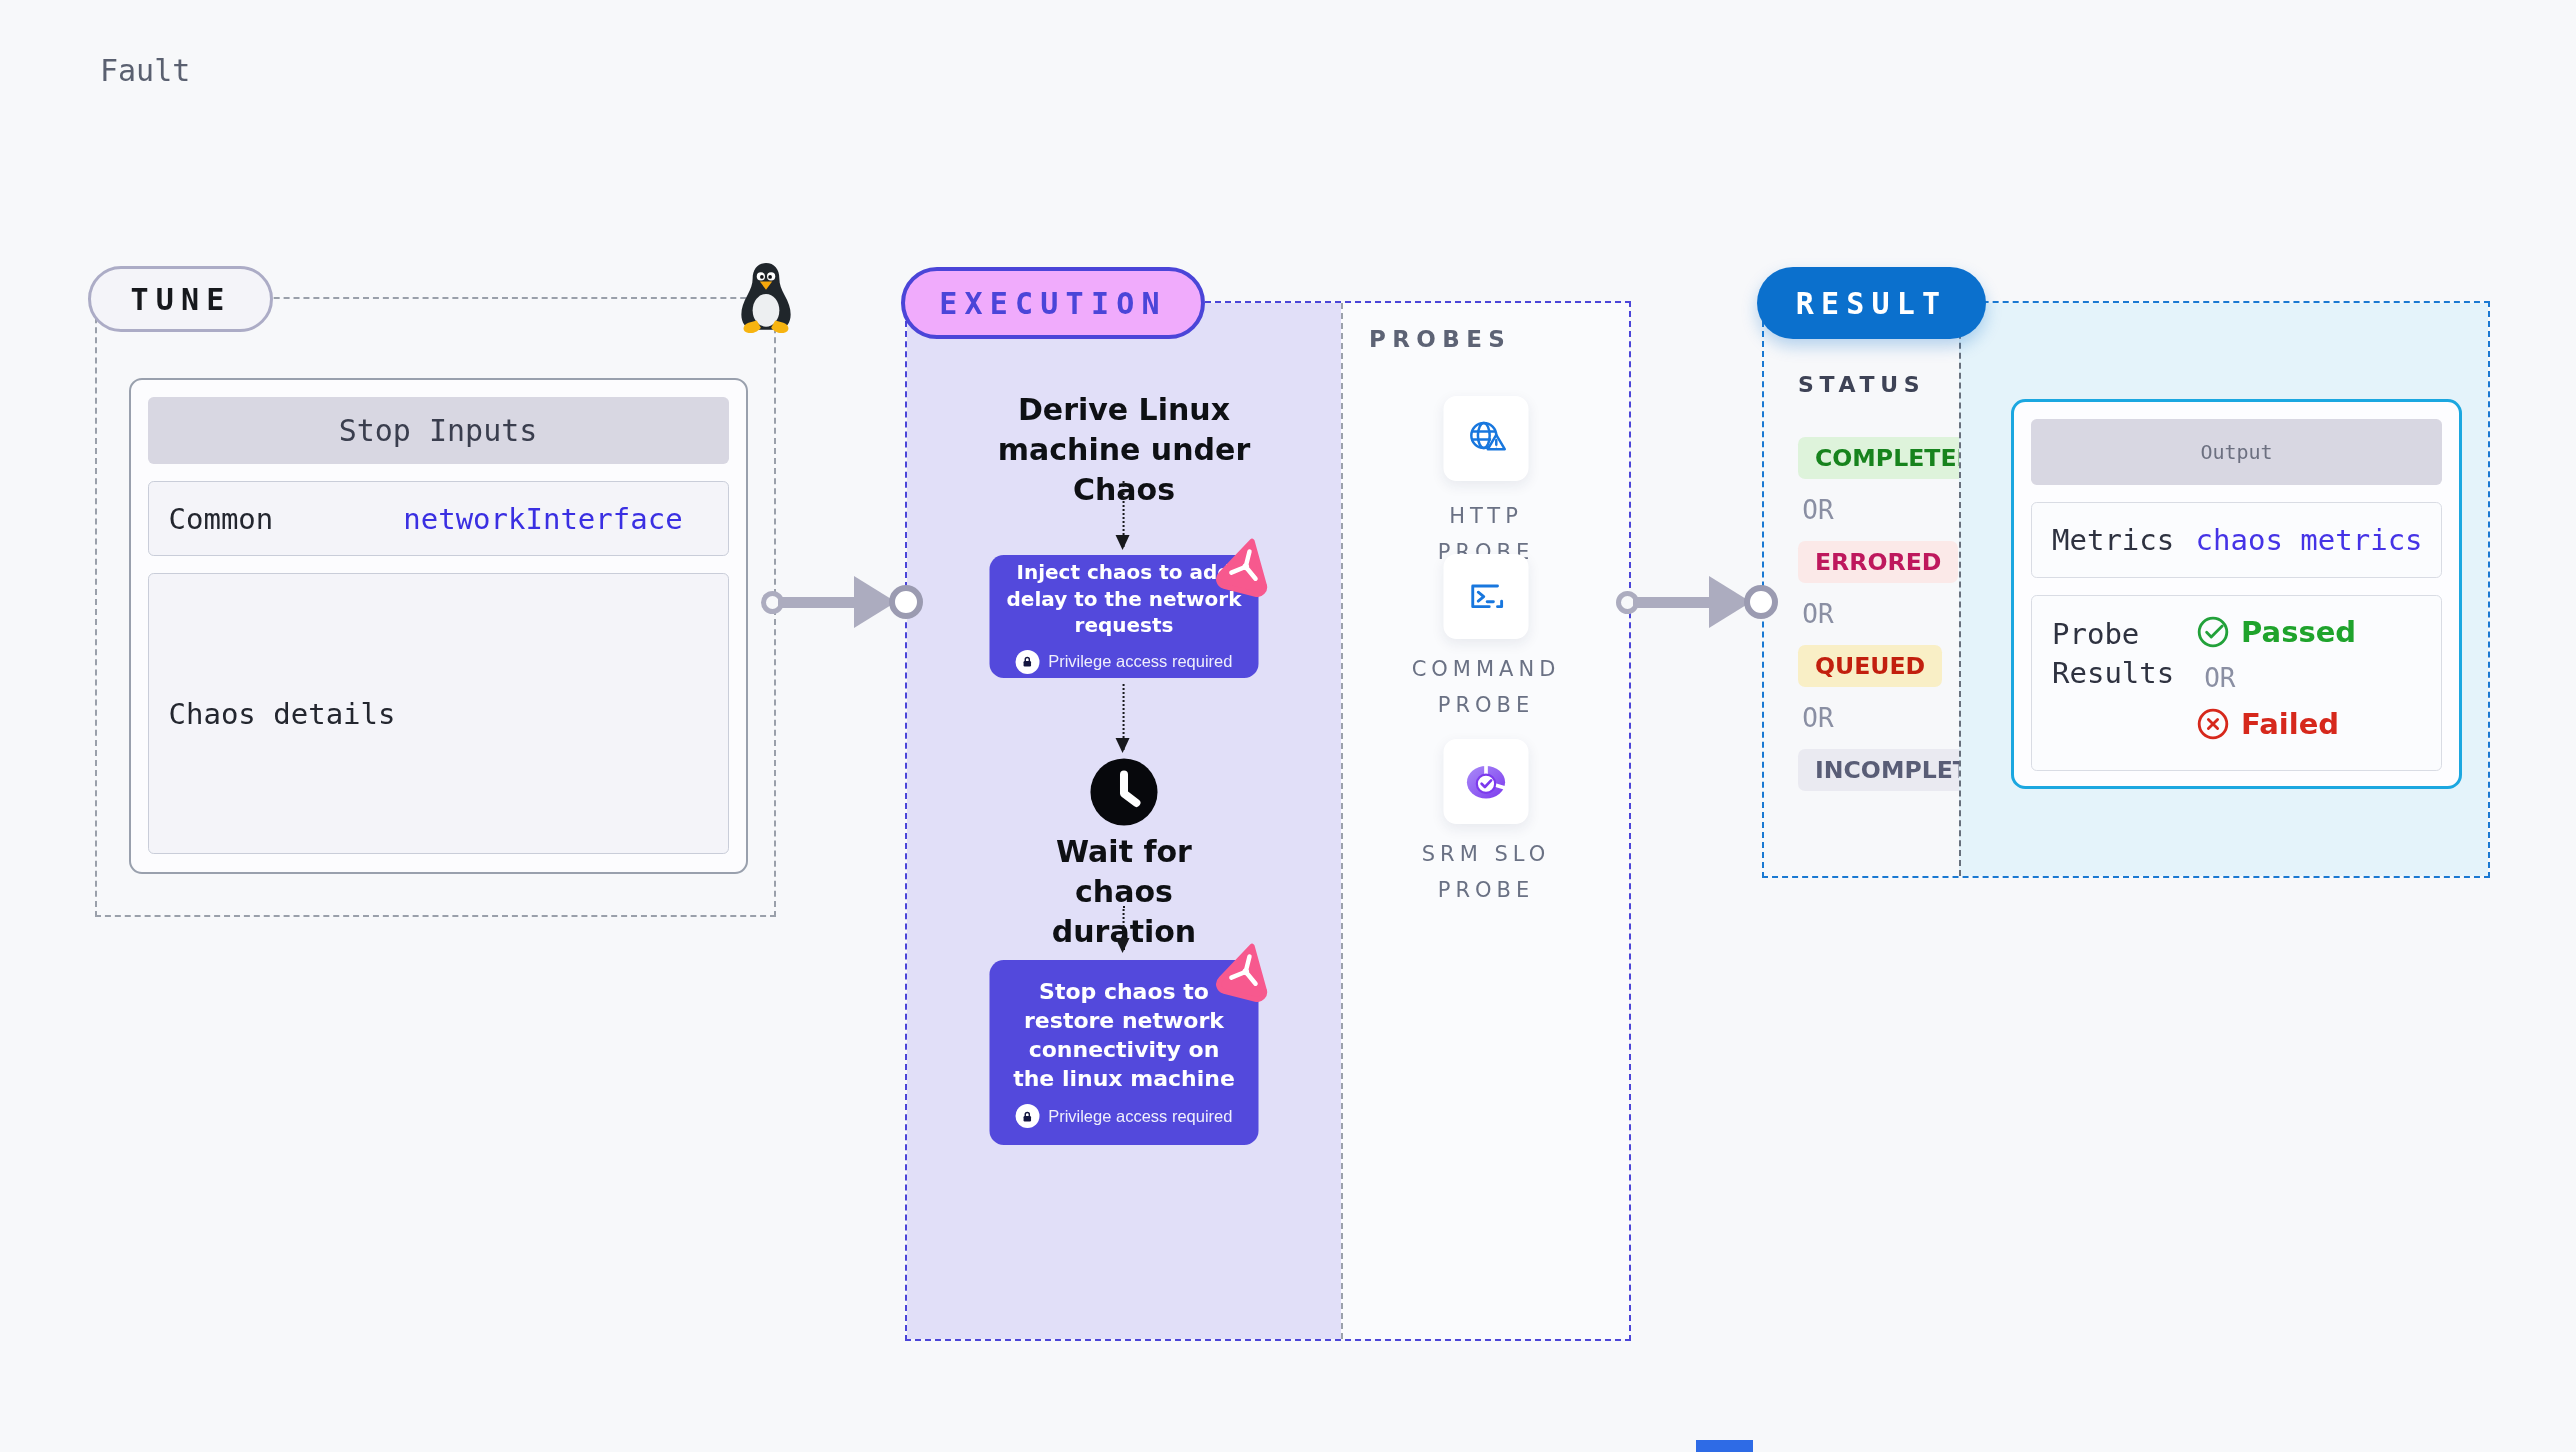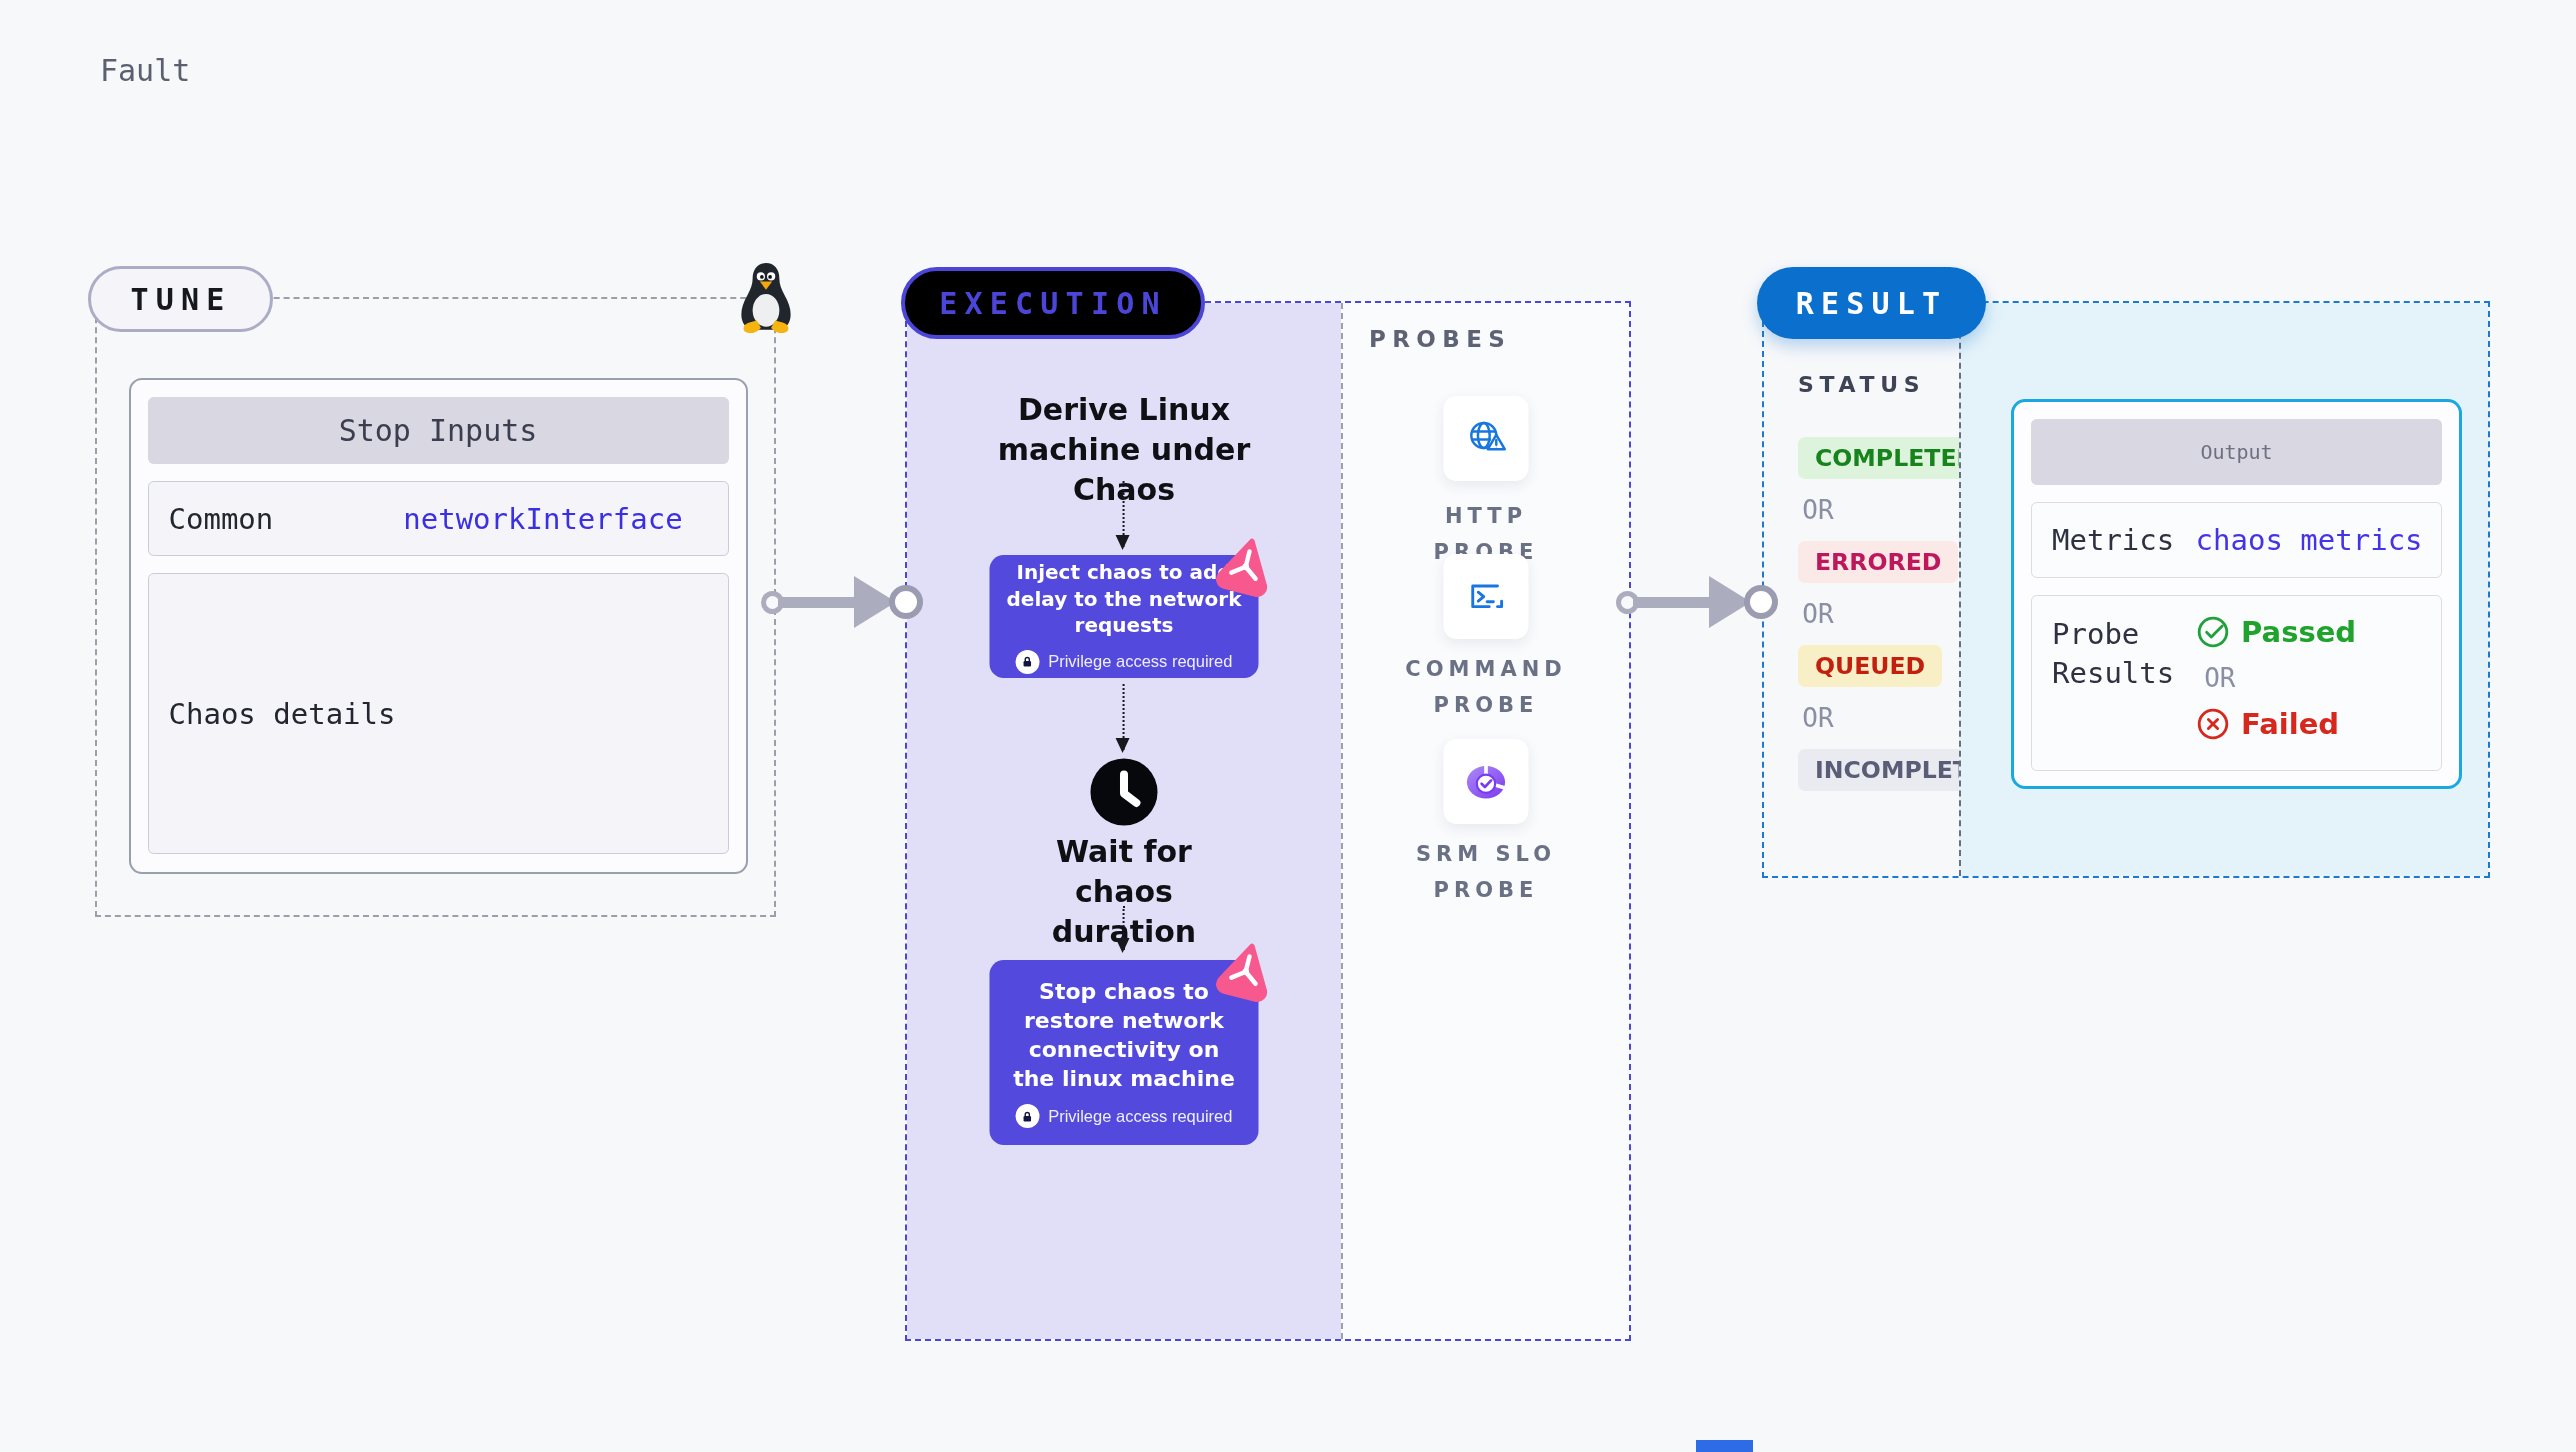--- a/index.html
+++ b/index.html
@@ -11,21 +11,21 @@
   
   .fault-eyebrow { left:100px; top:53px; font-family:"DejaVu Sans Mono",monospace; font-size:30px; color:#5A6070; }
   .title-row { left:105px; top:109px; display:flex; align-items:center; gap:27px; }
   .page-title { font-size:44px; font-weight:bold; color:#0C0E12; letter-spacing:-0.7px; }
 
   
   .pill { position:absolute; display:flex; align-items:center; justify-content:center;
           border-radius:50px; font-family:"DejaVu Sans Mono",monospace; font-weight:bold;
           font-size:30px; letter-spacing:7.2px; z-index:5; }
   .pill-tune   { left:-8.6px; top:-33px; height:66px; padding:0 39px; background:#F4F4F9; border:3.6px solid #ACACC6; color:#16181D; }
-  .pill-exec   { left:-5.7px;  top:-36px; height:72px; padding:0 34px; background:#000000; border:4.3px solid #4B45D8; color:#4B45D8; }
+  .pill-exec   { left:-5.7px;  top:-36px; height:72px; padding:0 34px; background:#f0abfc; border:4.3px solid #4B45D8; color:#4B45D8; }
   .pill-result { left:-7.2px; top:-36px; height:72px; padding:0 39px; background:#0B70CD; border:none; color:#FFFFFF;
                  box-shadow:0 7.2px 15.8px rgba(11,112,205,.28); }
 
   
   .tune-box { left:95px; top:297px; width:681px; height:620px; border:2.1px dashed #9AA0AA; }
   .tux-small { position:absolute; right:-24px; top:-39px; height:76px; width:64px; z-index:6; }
   .ui-card { position:absolute; left:31.5px; top:79px; width:619px; height:496px; background:#FCFCFE;
              border:2.1px solid #99A0AD; border-radius:13px; padding:17px; }
   .ui-header { height:67px; background:#D8D7E2; border-radius:5.7px; display:flex; align-items:center; justify-content:center;
                font-family:"DejaVu Sans Mono",monospace; font-size:30px; color:#3A3E4E; }
@@ -72,21 +72,21 @@
   .priv-row { display:flex; align-items:center; gap:8.6px; }
   .priv-circle { width:24px; height:24px; background:#fff; border-radius:50%; display:flex; align-items:center; justify-content:center; }
   .priv-text { font-family:"Liberation Sans",sans-serif; font-size:16.5px; color:#EFEFFC; }
   .pinwheel { position:absolute; right:-18.6px; top:-21.5px; width:63px; height:63px; }
 
   .clock-wrap { position:absolute; top:454px; width:70px; height:70px; }
 
   .pcard { position:absolute; width:85px; height:85px; background:#fff; border-radius:13px;
            box-shadow:0 4.3px 13px rgba(30,40,80,.08); display:flex; align-items:center; justify-content:center; }
   .pc1 { top:93px; } .pc2 { top:251px; } .pc3 { top:436px; }
-  .plabel { position:absolute; width:172px; text-align:center; font-weight:bold; font-size:21px;
+  .plabel { position:absolute; width:172px; text-align:center; font-weight:normal; font-size:21px;
             letter-spacing:5px; line-height:36px; color:#6A7184; }
   .pl1 { top:195px; } .pl2 { top:348px; } .pl3 { top:533px; }
 
   
   .result-box { left:1762px; top:301px; width:728px; height:577px; border:2.9px dashed #1A79D2; display:flex; }
   .status-col { width:195px; padding:69px 0 0 34px; display:flex; flex-direction:column; align-items:flex-start; gap:15.8px; }
   .status-label { font-weight:bold; font-size:22px; letter-spacing:5.7px; color:#3E4356; margin-bottom:24px; }
   .badge { display:inline-block; padding:7.2px 17px; border-radius:7.2px; font-weight:bold; font-size:23.6px; white-space:nowrap; }
   .b-completed   { background:#DEF3DB; color:#17831D; }
   .b-errored     { background:#FBE9E8; color:#be185d; }

